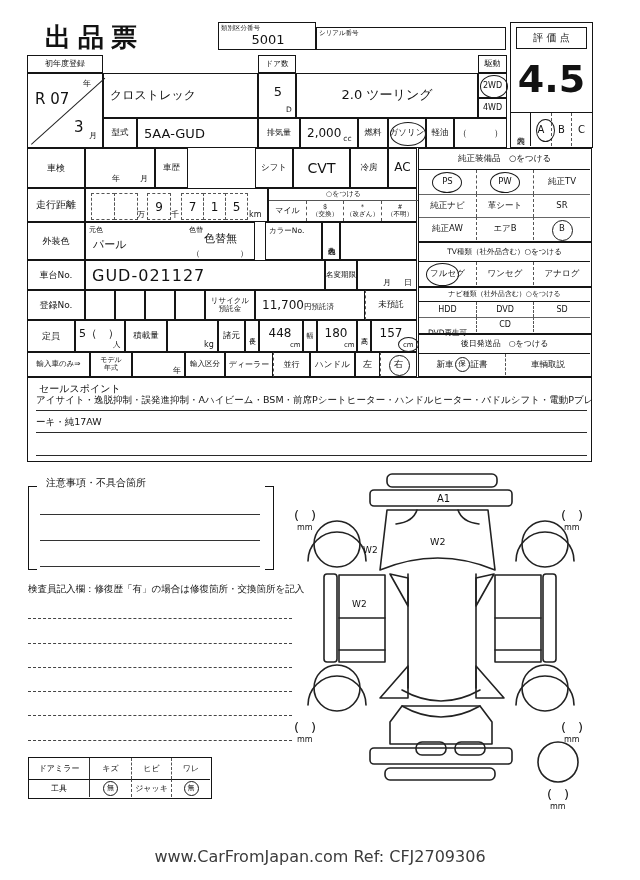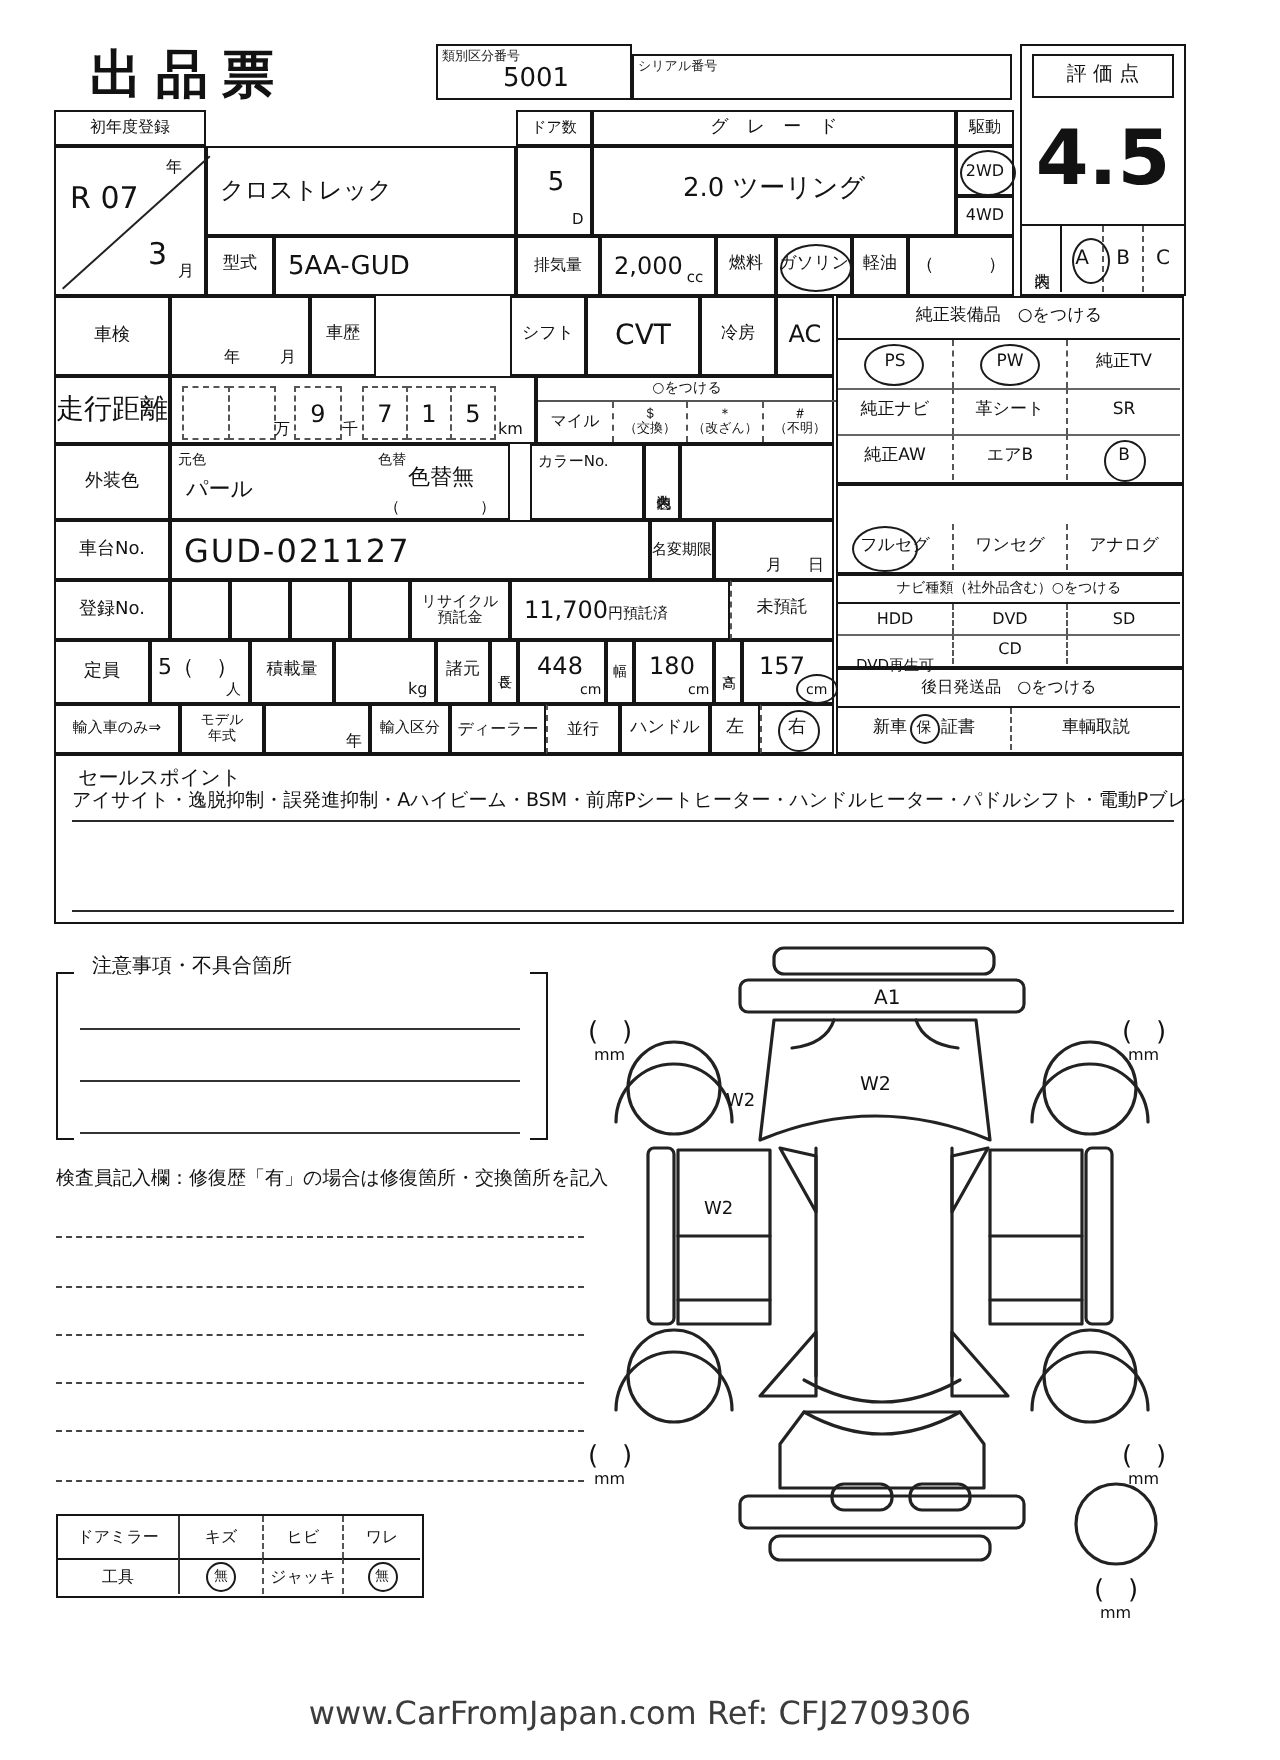--- a/index.html
+++ b/index.html
@@ -67,21 +67,20 @@
   <div class="x bd" style="left:258px;top:73px;width:38px;height:45px">
     <div class="x ct" style="left:0;top:0;width:38px;height:36px;font-size:13px">5</div>
     <span class="x" style="left:27px;top:31px;font-size:7.5px">D</span>
   </div>
   <div class="x bd ct" style="left:258px;top:118px;width:42px;height:30px;font-size:8px">排気量</div>
   <div class="x bd cl" style="left:300px;top:118px;width:58px;height:30px">
     <span style="font-size:12px">2,000</span>
     <span style="font-size:7.5px;margin:10px 0 0 2px">cc</span>
   </div>
 
-  <div class="x bd ct" style="left:296px;top:55px;width:182px;height:18px;font-size:9px">グ　レ　ー　ド</div>
   <div class="x bd ct" style="left:296px;top:73px;width:182px;height:45px;font-size:13px">2.0 ツーリング</div>
 
   <div class="x bd ct" style="left:358px;top:118px;width:30px;height:30px;font-size:8.5px">燃料</div>
   <div class="x bd ct" style="left:388px;top:118px;width:38px;height:30px;font-size:8.5px">ガソリン</div>
   <div class="circ" style="left:390px;top:122px;width:34px;height:22px"></div>
   <div class="x bd ct" style="left:426px;top:118px;width:28px;height:30px;font-size:8.5px">軽油</div>
   <div class="x bd ct" style="left:454px;top:118px;width:53px;height:30px;font-size:9px">（　　　）</div>
 
   <div class="x bd ct" style="left:478px;top:55px;width:29px;height:18px;font-size:8px">駆動</div>
   <div class="x bd ct" style="left:478px;top:73px;width:29px;height:25px;font-size:8px">2WD</div>
@@ -92,21 +91,21 @@
   <div class="x bd" style="left:85px;top:148px;width:70px;height:40px">
     <span class="x" style="left:26px;top:24px;font-size:8px">年</span>
     <span class="x" style="left:54px;top:24px;font-size:8px">月</span>
   </div>
   <div class="x bd ct" style="left:155px;top:148px;width:33px;height:40px;font-size:8.5px">車歴</div>
   <div class="x bd ct" style="left:255px;top:148px;width:38px;height:40px;font-size:8.5px">シフト</div>
   <div class="x bd ct" style="left:293px;top:148px;width:57px;height:40px;font-size:14px">CVT</div>
   <div class="x bd ct" style="left:350px;top:148px;width:38px;height:40px;font-size:8.5px">冷房</div>
   <div class="x bd ct" style="left:388px;top:148px;width:29px;height:40px;font-size:12px">AC</div>
 
-  <div class="x bd ct" style="left:27px;top:188px;width:58px;height:34px;font-size:14px">走行距離</div>
+  <div class="x bd ct" style="left:27px;top:188px;width:58px;height:34px;font-size:10px">走行距離</div>
   <div class="x bd" style="left:85px;top:188px;width:183px;height:34px">
     <div class="dbox" style="left:5px;top:4px;width:22px;height:25px;font-size:12px"></div>
     <div class="dbox" style="left:28px;top:4px;width:22px;height:25px;font-size:12px"></div>
     <span class="x" style="left:51px;top:20px;font-size:8px">万</span>
     <div class="dbox" style="left:61px;top:4px;width:22px;height:25px;font-size:12px">9</div>
     <span class="x" style="left:85px;top:20px;font-size:8px">千</span>
     <div class="dbox" style="left:95px;top:4px;width:21px;height:25px;font-size:12px">7</div>
     <div class="dbox" style="left:117px;top:4px;width:21px;height:25px;font-size:12px">1</div>
     <div class="dbox" style="left:139px;top:4px;width:21px;height:25px;font-size:12px">5</div>
     <span class="x" style="left:163px;top:21px;font-size:8px">km</span>
@@ -206,40 +205,42 @@
   <div class="x bd ct" style="left:225px;top:352px;width:48px;height:25px;font-size:8px">ディーラー</div>
   <div class="x ct" style="left:273px;top:352px;width:37px;height:25px;font-size:8px;border:1.2px solid #151515;border-left:1px dashed #555">並行</div>
   <div class="x bd ct" style="left:310px;top:352px;width:45px;height:25px;font-size:8.5px">ハンドル</div>
   <div class="x bd ct" style="left:355px;top:352px;width:25px;height:25px;font-size:9px">左</div>
   <div class="x ct" style="left:380px;top:352px;width:37px;height:25px;font-size:9px;border:1.2px solid #151515;border-left:1px dashed #555">右</div>
   <div class="circ" style="left:389px;top:355px;width:19px;height:19px"></div>
 
   <div class="x bd" style="left:27px;top:377px;width:565px;height:85px">
     <span class="x" style="left:11px;top:4px;font-size:10px">セールスポイント</span>
     <div class="x ul" style="left:8px;top:16px;width:551px;height:17px;font-size:9.5px;white-space:nowrap">アイサイト・逸脱抑制・誤発進抑制・Aハイビーム・BSM・前席Pシートヒーター・ハンドルヒーター・パドルシフト・電動Pブレ</div>
+    <div class="x ul" style="left:8px;top:38px;width:551px;height:17px;font-size:9.5px;white-space:nowrap">ーキ・純17AW</div>
     <div class="x ul" style="left:8px;top:61px;width:551px;height:17px"></div>
   </div>
 
   <div class="x bd2" style="left:418px;top:148px;width:174px;height:94px">
     <div class="x ct hb" style="left:0;top:0;width:171px;height:21px;font-size:8.5px">純正装備品　○をつける</div>
     <div class="x ct" style="left:0;top:21px;width:57px;height:24px;font-size:8.5px">PS</div>
     <div class="x ct dl" style="left:57px;top:21px;width:57px;height:24px;font-size:8.5px">PW</div>
     <div class="x ct dl" style="left:114px;top:21px;width:57px;height:24px;font-size:8.5px">純正TV</div>
     <div class="x ct tt" style="left:0;top:45px;width:57px;height:23px;font-size:8.5px">純正ナビ</div>
     <div class="x ct tt dl" style="left:57px;top:45px;width:57px;height:23px;font-size:8.5px">革シート</div>
     <div class="x ct tt dl" style="left:114px;top:45px;width:57px;height:23px;font-size:8.5px">SR</div>
     <div class="x ct tt" style="left:0;top:68px;width:57px;height:23px;font-size:8.5px">純正AW</div>
     <div class="x ct tt dl" style="left:57px;top:68px;width:57px;height:23px;font-size:8.5px">エアB</div>
     <div class="x ct tt dl" style="left:114px;top:68px;width:57px;height:23px;font-size:8.5px">B</div>
   </div>
   <div class="circ" style="left:432px;top:172px;width:28px;height:19px"></div>
   <div class="circ" style="left:490px;top:172px;width:28px;height:19px"></div>
   <div class="circ" style="left:552px;top:220px;width:19px;height:19px"></div>
 
   <div class="x bd2" style="left:418px;top:242px;width:174px;height:45px">
+    <div class="x ct hb" style="left:0;top:0;width:171px;height:19px;font-size:7.5px">TV種類（社外品含む）○をつける</div>
     <div class="x ct" style="left:0;top:19px;width:57px;height:23px;font-size:8.5px">フルセグ</div>
     <div class="x ct dl" style="left:57px;top:19px;width:57px;height:23px;font-size:8.5px">ワンセグ</div>
     <div class="x ct dl" style="left:114px;top:19px;width:57px;height:23px;font-size:8.5px">アナログ</div>
   </div>
   <div class="circ" style="left:426px;top:263px;width:31px;height:21px"></div>
 
   <div class="x bd2" style="left:418px;top:287px;width:174px;height:47px">
     <div class="x ct hb" style="left:0;top:0;width:171px;height:14px;font-size:7px">ナビ種類（社外品含む）○をつける</div>
     <div class="x ct" style="left:0;top:14px;width:57px;height:15px;font-size:8px">HDD</div>
     <div class="x ct dl" style="left:57px;top:14px;width:57px;height:15px;font-size:8px">DVD</div>

